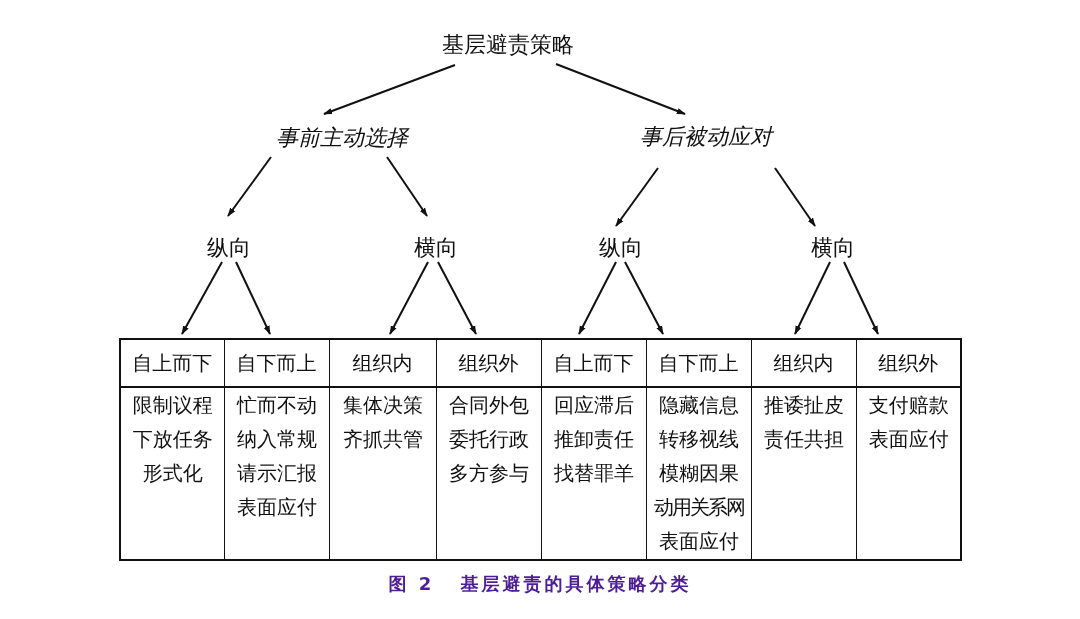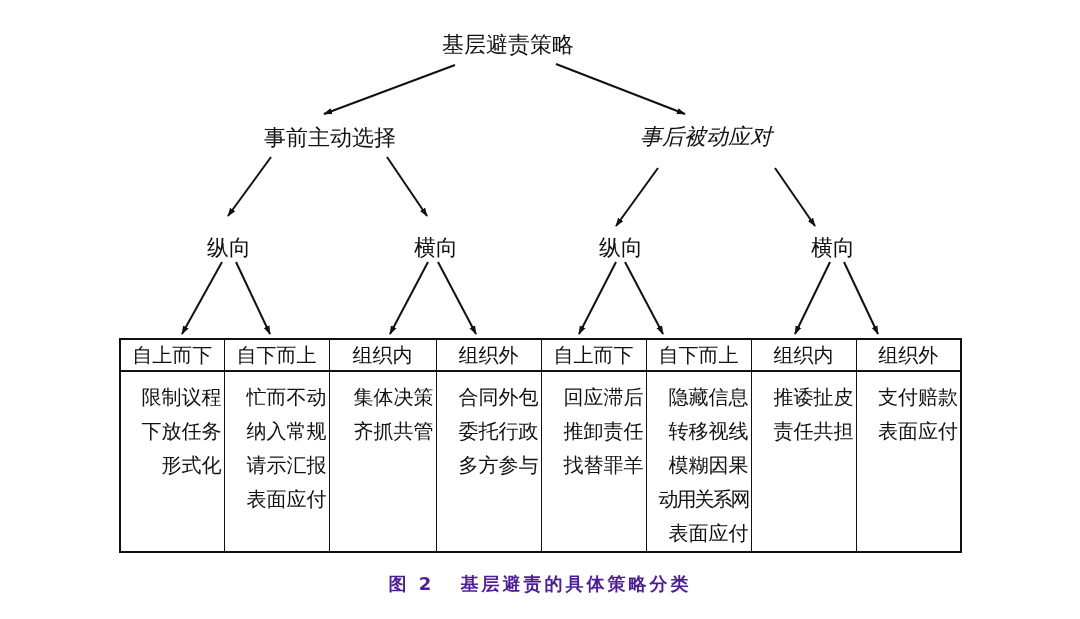--- a/index.html
+++ b/index.html
@@ -3,25 +3,25 @@
 <meta charset="utf-8">
 <style>
   html, body { margin: 0; padding: 0; background: #ffffff; }
   body { width: 1080px; height: 619px; position: relative; overflow: hidden;
          font-family: "DejaVu Serif", "Liberation Serif", serif; color: #111; }
   .node { position: absolute; font-size: 22px; line-height: 26px; white-space: nowrap;
           transform: translateX(-50%); letter-spacing: 0px; }
   svg.arrows { position: absolute; left: 0; top: 0; width: 1080px; height: 619px; }
   table.strat { position: absolute; left: 119px; top: 338px; border-collapse: collapse;
                 border: 2.5px solid #111; table-layout: fixed; }
-  table.strat th, table.strat td { border: 1.2px solid #111; padding: 0; font-weight: normal;
+  table.strat th, table.strat td { border: 1.2px solid #111; padding: 8px; font-weight: normal;
                 font-size: 20px; }
   table.strat th { height: 30px; text-align: center; vertical-align: middle; }
   table.strat thead tr { border-bottom: 2px solid #111; }
-  table.strat td { height: 171px; vertical-align: top; text-align: right; padding: 8px 2px 0 3px; }
+  table.strat td { height: 171px; vertical-align: top; text-align: center; padding: 0 2px 0 3px; }
   .item { display: block; line-height: 34px; white-space: nowrap; letter-spacing: 0px; }
   .item.narrow { letter-spacing: -2px; font-family: Liberation Serif, serif; }
   .caption { position: absolute; left: 540px; top: 572px; transform: translateX(-50%);
              font-family: "DejaVu Sans", "Liberation Sans", sans-serif; font-weight: bold;
              font-size: 18px; letter-spacing: 3px; white-space: nowrap; color: #4c1d95; }
   .caption .num { margin-right: 26px; }
 </style>
 </head>
 <body>
 
@@ -46,21 +46,21 @@
   <line x1="428" y1="262" x2="390" y2="334" stroke="#111" stroke-width="2" marker-end="url(#ah)"></line>
   <line x1="438" y1="262" x2="476" y2="334" stroke="#111" stroke-width="2" marker-end="url(#ah)"></line>
   <line x1="616" y1="262" x2="579" y2="334" stroke="#111" stroke-width="2" marker-end="url(#ah)"></line>
   <line x1="625" y1="262" x2="663" y2="334" stroke="#111" stroke-width="2" marker-end="url(#ah)"></line>
   <line x1="830" y1="262" x2="795" y2="334" stroke="#111" stroke-width="2" marker-end="url(#ah)"></line>
   <line x1="844" y1="262" x2="878" y2="334" stroke="#111" stroke-width="2" marker-end="url(#ah)"></line>
 </svg>
 
 <div class="node" style="left:508px; top:32px;">基层避责策略</div>
 
-<div class="node" style="left:330px; top:125px;">事前主动选择</div>
+<div class="node" style="left:342px; top:125px;font-style:italic;">事前主动选择</div>
 <div class="node" style="left:706px; top:124px;font-style:italic;">事后被动应对</div>
 
 <div class="node" style="left:229px; top:235px;">纵向</div>
 <div class="node" style="left:436px; top:235px;">横向</div>
 <div class="node" style="left:621px; top:235px;">纵向</div>
 <div class="node" style="left:833px; top:235px;">横向</div>
 
 <table class="strat">
   <colgroup>
     <col style="width:104px">

